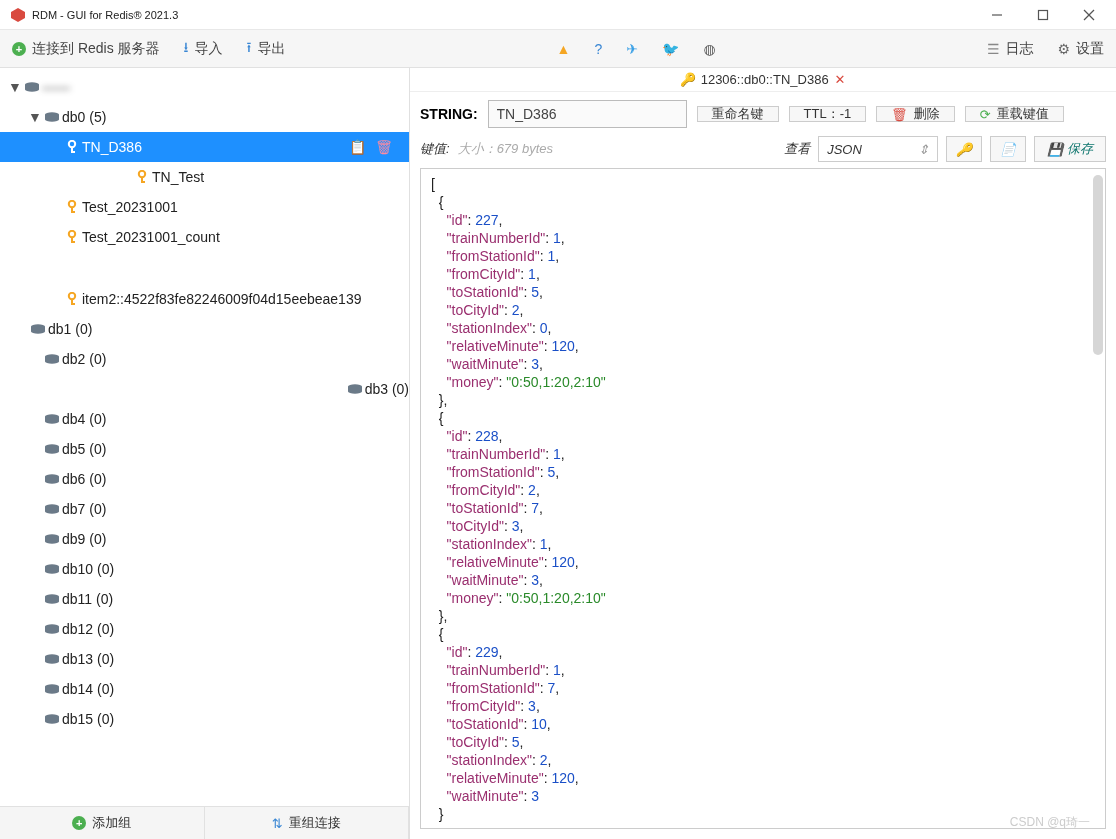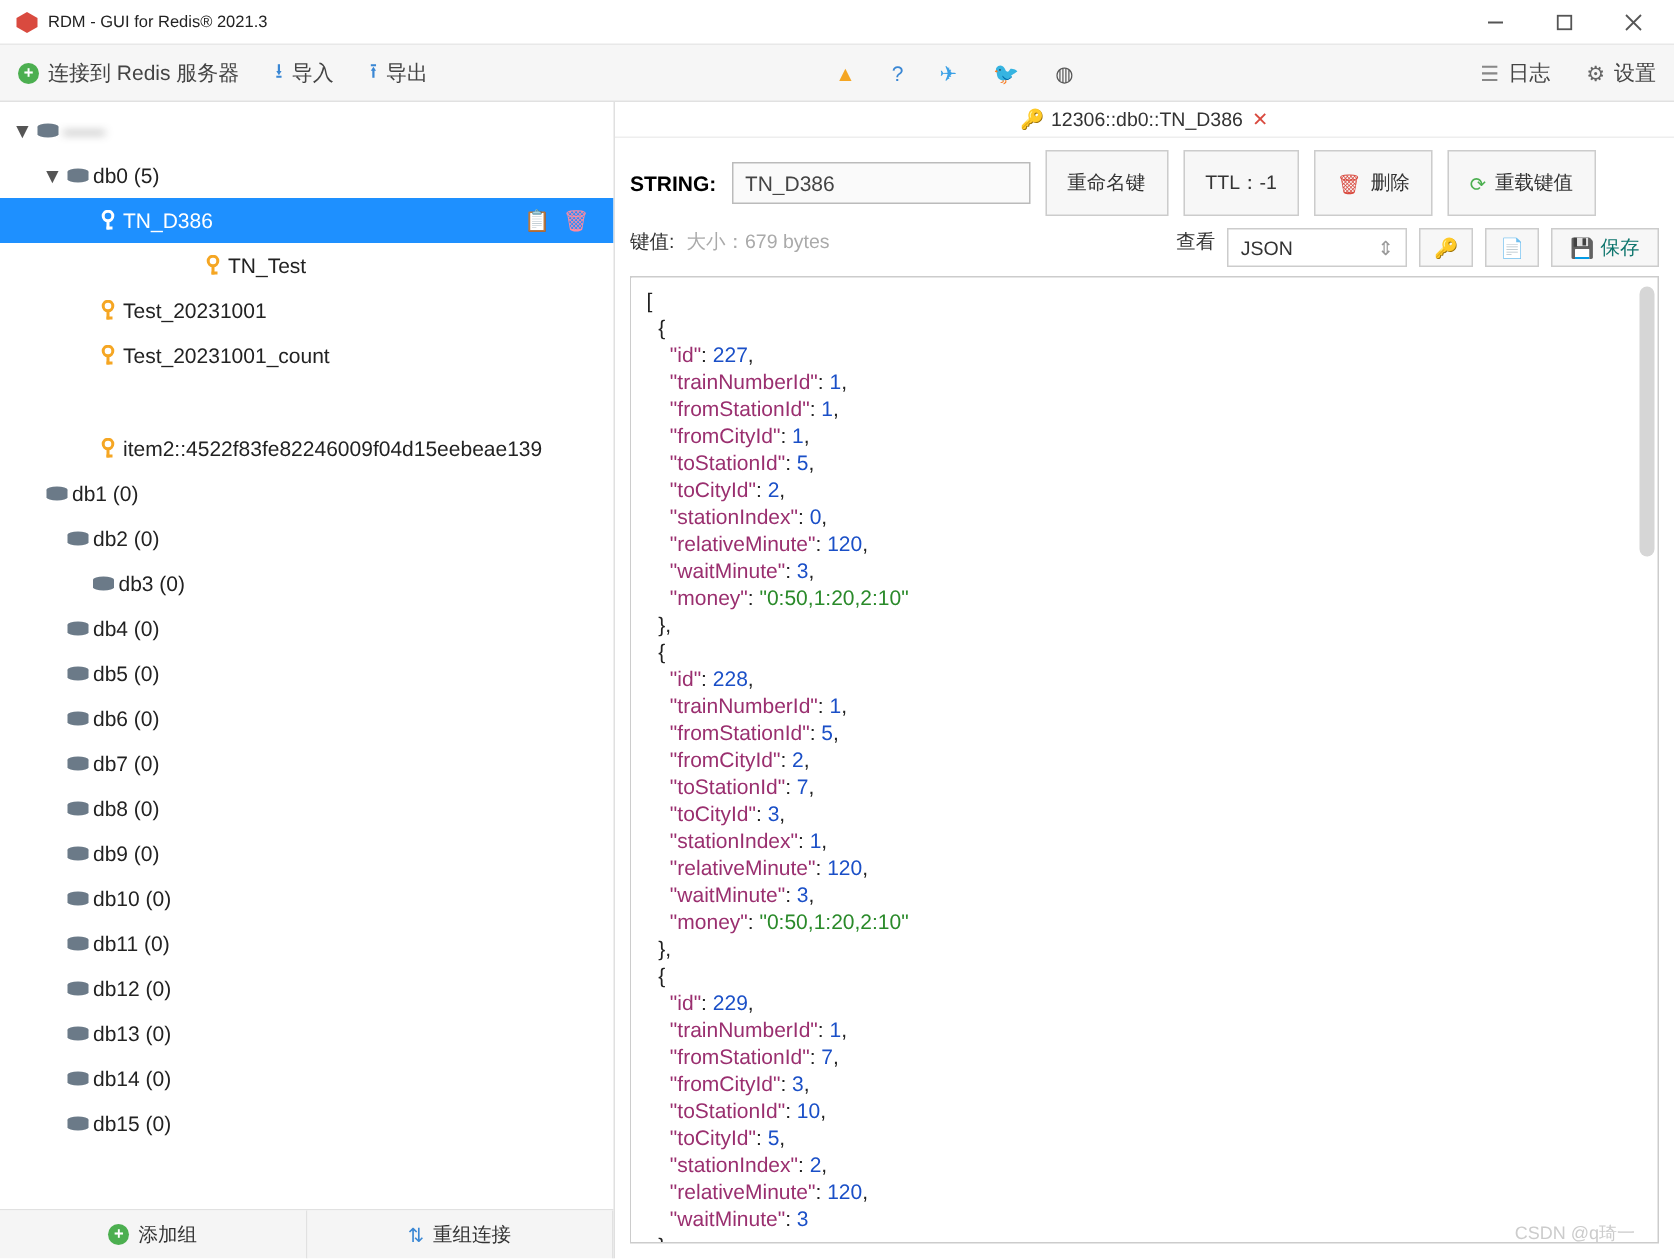--- a/index.html
+++ b/index.html
@@ -37,23 +37,23 @@
 
 
 .right { flex: 1; display: flex; flex-direction: column; background: #fff; }
 .tabbar { height: 24px; background: #fff; border-bottom: 1px solid #eee; display: flex; align-items: center; justify-content: center; font-size: 13px; }
 .tabbar .tabtxt { color: #333; }
 .tabbar .tabx { color: #d94a3f; margin-left: 6px; cursor: pointer; }
 
 .keyrow { display: flex; align-items: center; gap: 10px; padding: 8px 10px; }
 .keyrow .typelbl { font-weight: bold; font-size: 14px; }
 .keyrow input[type=text] { flex: 0 0 170px; height: 28px; border: 1px solid #bbb; background: #fafafa; padding: 0 8px; font-size: 14px; color: #444; }
-.keyrow .btn { height: 44px; padding: 0 14px; border: 1px solid #ccc; background: #f7f7f7; font-size: 13px; color: #333; display: flex; align-items: center; gap: 6px; cursor: pointer; }
-
-.valrow { display: flex; align-items: flex-start; gap: 8px; padding: 0 10px 6px; font-size: 13px; color: #333; }
+.keyrow .btn { height: 16px; padding: 0 14px; border: 1px solid #ccc; background: #f7f7f7; font-size: 13px; color: #333; display: flex; align-items: center; gap: 6px; cursor: pointer; }
+
+.valrow { display: flex; align-items: center; gap: 8px; padding: 0 10px 6px; font-size: 13px; color: #333; font-style: italic; }
 .valrow .vlabel { color: #333; }
 .valrow .vsize { color: #aaa; }
 .valrow .spacer { flex: 1; }
 .valrow .sel { width: 120px; height: 26px; border: 1px solid #ccc; background: #fff; display: flex; align-items: center; justify-content: space-between; padding: 0 8px; cursor: pointer; }
 .valrow .ib { width: 36px; height: 26px; border: 1px solid #ccc; background: #f7f7f7; display: flex; align-items: center; justify-content: center; cursor: pointer; }
 
 .valuebox { flex: 1; margin: 0 10px 10px; border: 1px solid #ccc; background: #fff; overflow: auto; font-family: Consolas, "Courier New", monospace; font-size: 14px; line-height: 18px; padding: 6px 10px; white-space: pre; color: #222; position: relative; }
 .jk { color: #9a2f6f; }
 .jn { color: #1a4fc7; }
 .js { color: #2a8a2a; }
@@ -220,21 +220,21 @@
         <div class="node" style="padding-left: 28px;">
           <span class="tw"></span>
           <span class="ic">
             <svg class="dbic" viewBox="0 0 16 10">
               <ellipse cx="8" cy="2.5" rx="7" ry="2.2" fill="#6b7a88"></ellipse>
               <path d="M1 2.5 v5 a7 2.2 0 0 0 14 0 v-5" fill="#6b7a88"></path>
             </svg>
           </span>
           <span>db2  (0)</span>
         </div>
-        <div class="node" style="padding-left: 45px;">
+        <div class="node" style="padding-left: 16px; justify-content: flex-end;">
           <span class="tw"></span>
           <span class="ic">
             <svg class="dbic" viewBox="0 0 16 10">
               <ellipse cx="8" cy="2.5" rx="7" ry="2.2" fill="#6b7a88"></ellipse>
               <path d="M1 2.5 v5 a7 2.2 0 0 0 14 0 v-5" fill="#6b7a88"></path>
             </svg>
           </span>
           <span>db3  (0)</span>
         </div>
         <div class="node" style="padding-left: 28px;">
@@ -269,30 +269,20 @@
         </div>
         <div class="node" style="padding-left: 28px;">
           <span class="tw"></span>
           <span class="ic">
             <svg class="dbic" viewBox="0 0 16 10">
               <ellipse cx="8" cy="2.5" rx="7" ry="2.2" fill="#6b7a88"></ellipse>
               <path d="M1 2.5 v5 a7 2.2 0 0 0 14 0 v-5" fill="#6b7a88"></path>
             </svg>
           </span>
           <span>db7  (0)</span>
-        </div>
-        <div class="node" style="padding-left: 28px;">
-          <span class="tw"></span>
-          <span class="ic">
-            <svg class="dbic" viewBox="0 0 16 10">
-              <ellipse cx="8" cy="2.5" rx="7" ry="2.2" fill="#6b7a88"></ellipse>
-              <path d="M1 2.5 v5 a7 2.2 0 0 0 14 0 v-5" fill="#6b7a88"></path>
-            </svg>
-          </span>
-          <span>db8  (0)</span>
         </div>
         <div class="node" style="padding-left: 28px;">
           <span class="tw"></span>
           <span class="ic">
             <svg class="dbic" viewBox="0 0 16 10">
               <ellipse cx="8" cy="2.5" rx="7" ry="2.2" fill="#6b7a88"></ellipse>
               <path d="M1 2.5 v5 a7 2.2 0 0 0 14 0 v-5" fill="#6b7a88"></path>
             </svg>
           </span>
           <span>db9  (0)</span>

